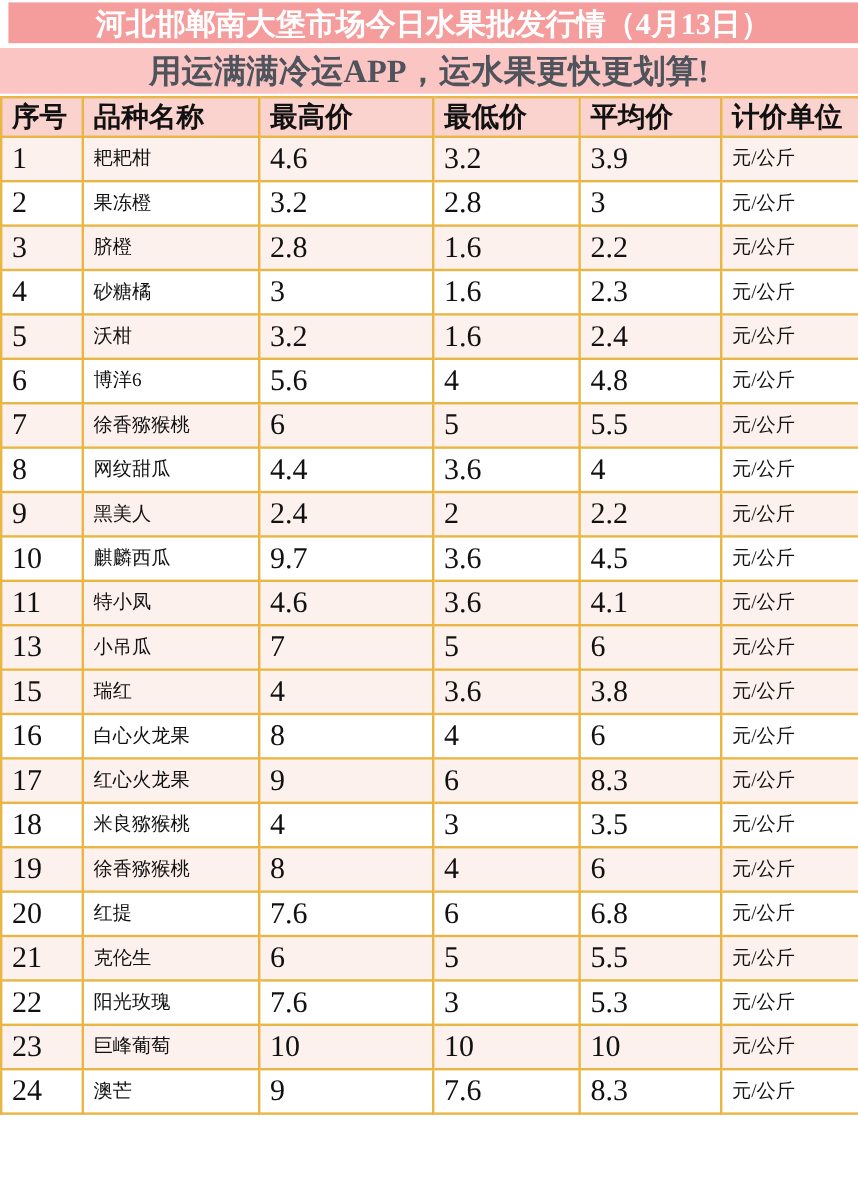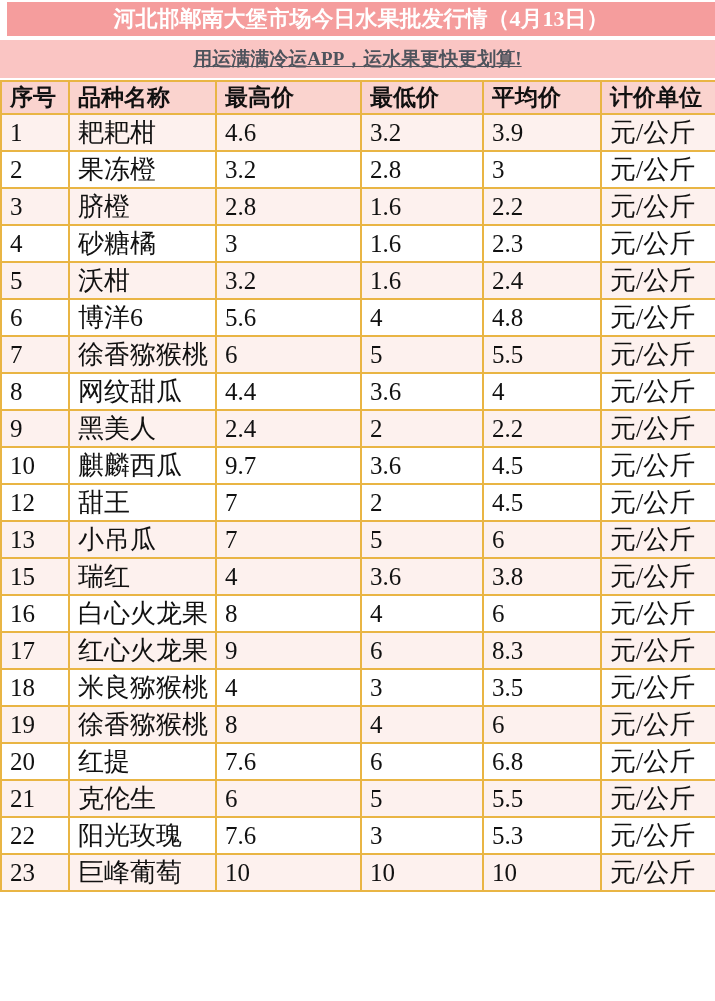--- a/index.html
+++ b/index.html
@@ -12,45 +12,45 @@
   html,body{margin:0;padding:0;}
   body{
     width:715px;height:1001px;overflow:hidden;background:#FFFFFF;
     font-family:"Liberation Serif","DejaVu Serif",serif;
   }
   .title-bar{
     margin:2px 0 0 7px;height:34px;background:var(--title-bar-bg);
     display:flex;align-items:center;justify-content:center;
   }
   .title-bar span{
-    color:var(--title-text);font-size:22px;font-weight:700;white-space:nowrap;
+    color:var(--title-text);font-size:25px;font-weight:700;white-space:nowrap;
   }
   .subtitle-bar{
     margin-top:4px;height:38px;background:var(--subtitle-bar-bg);
     display:flex;align-items:center;justify-content:center;
   }
   .subtitle-bar span{
-    color:var(--subtitle-text);font-size:19px;font-weight:700;white-space:nowrap;text-decoration:underline;
+    color:var(--subtitle-text);font-size:27px;font-weight:700;white-space:nowrap;
   }
   table{
     width:715px;border-collapse:collapse;table-layout:fixed;margin-top:2px;
   }
   th,td{
     border:2px solid var(--border);
     padding:0 0 0 8px;text-align:left;vertical-align:middle;
     color:var(--cell-text);overflow:hidden;white-space:nowrap;
   }
   thead tr{height:33px;background:var(--header-row-bg);}
   th{font-size:23px;font-weight:700;margin-top:44px;}
   tbody tr{height:37px;}
   tbody tr.odd{background:var(--odd-row-bg);}
   tbody tr.even{background:var(--even-row-bg);}
   td{font-size:24px;}
   td.c0,td.c2,td.c3,td.c4{font-size:25px;}
-  td.c1,td.c5{font-size:26px;}
+  td.c1,td.c5{font-size:16px;}
   col.w0{width:68px;} col.w1{width:147px;} col.w2{width:145px;}
   col.w3{width:122px;} col.w4{width:118px;} col.w5{width:115px;}
 </style>
 </head>
 <body>
 
 <div>
 
   <div class="title-bar">
     <span>河北邯郸南大堡市场今日水果批发行情（4月13日）</span>
@@ -153,26 +153,26 @@
           <td class="c5">元/公斤</td>
         </tr>
         <tr class="even">
           <td class="c0">10</td>
           <td class="c1">麒麟西瓜</td>
           <td class="c2">9.7</td>
           <td class="c3">3.6</td>
           <td class="c4">4.5</td>
           <td class="c5">元/公斤</td>
         </tr>
-        <tr class="even">
-          <td class="c0">12</td>
-          <td class="c1">甜王</td>
-          <td class="c2">7</td>
-          <td class="c3">2</td>
-          <td class="c4">4.5</td>
+        <tr class="odd">
+          <td class="c0">11</td>
+          <td class="c1">特小凤</td>
+          <td class="c2">4.6</td>
+          <td class="c3">3.6</td>
+          <td class="c4">4.1</td>
           <td class="c5">元/公斤</td>
         </tr>
         <tr class="odd">
           <td class="c0">13</td>
           <td class="c1">小吊瓜</td>
           <td class="c2">7</td>
           <td class="c3">5</td>
           <td class="c4">6</td>
           <td class="c5">元/公斤</td>
         </tr>
@@ -241,16 +241,24 @@
           <td class="c5">元/公斤</td>
         </tr>
         <tr class="odd">
           <td class="c0">23</td>
           <td class="c1">巨峰葡萄</td>
           <td class="c2">10</td>
           <td class="c3">10</td>
           <td class="c4">10</td>
           <td class="c5">元/公斤</td>
         </tr>
+        <tr class="even">
+          <td class="c0">24</td>
+          <td class="c1">澳芒</td>
+          <td class="c2">9</td>
+          <td class="c3">7.6</td>
+          <td class="c4">8.3</td>
+          <td class="c5">元/公斤</td>
+        </tr>
       </tbody>
   </table>
 
 </div>
 
 </body></html>

